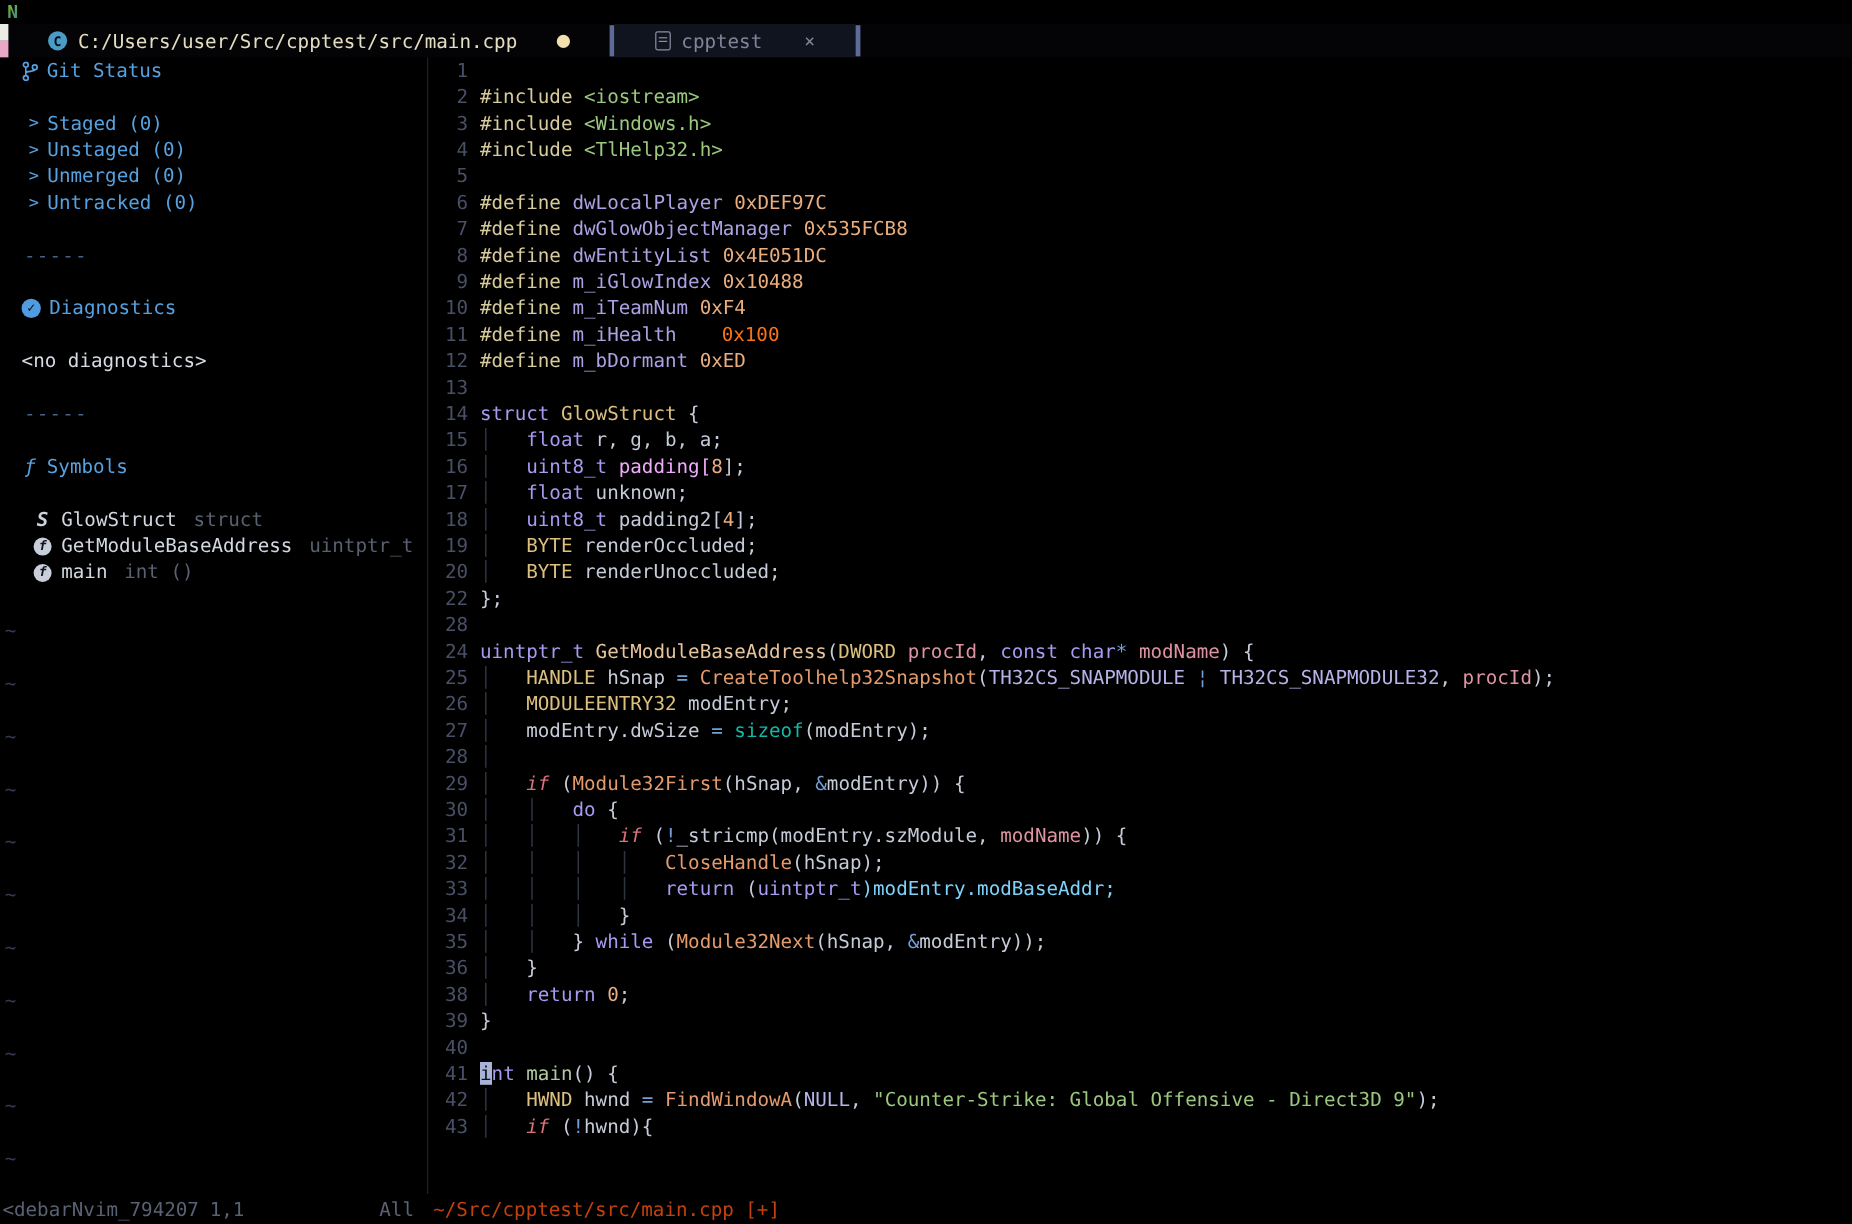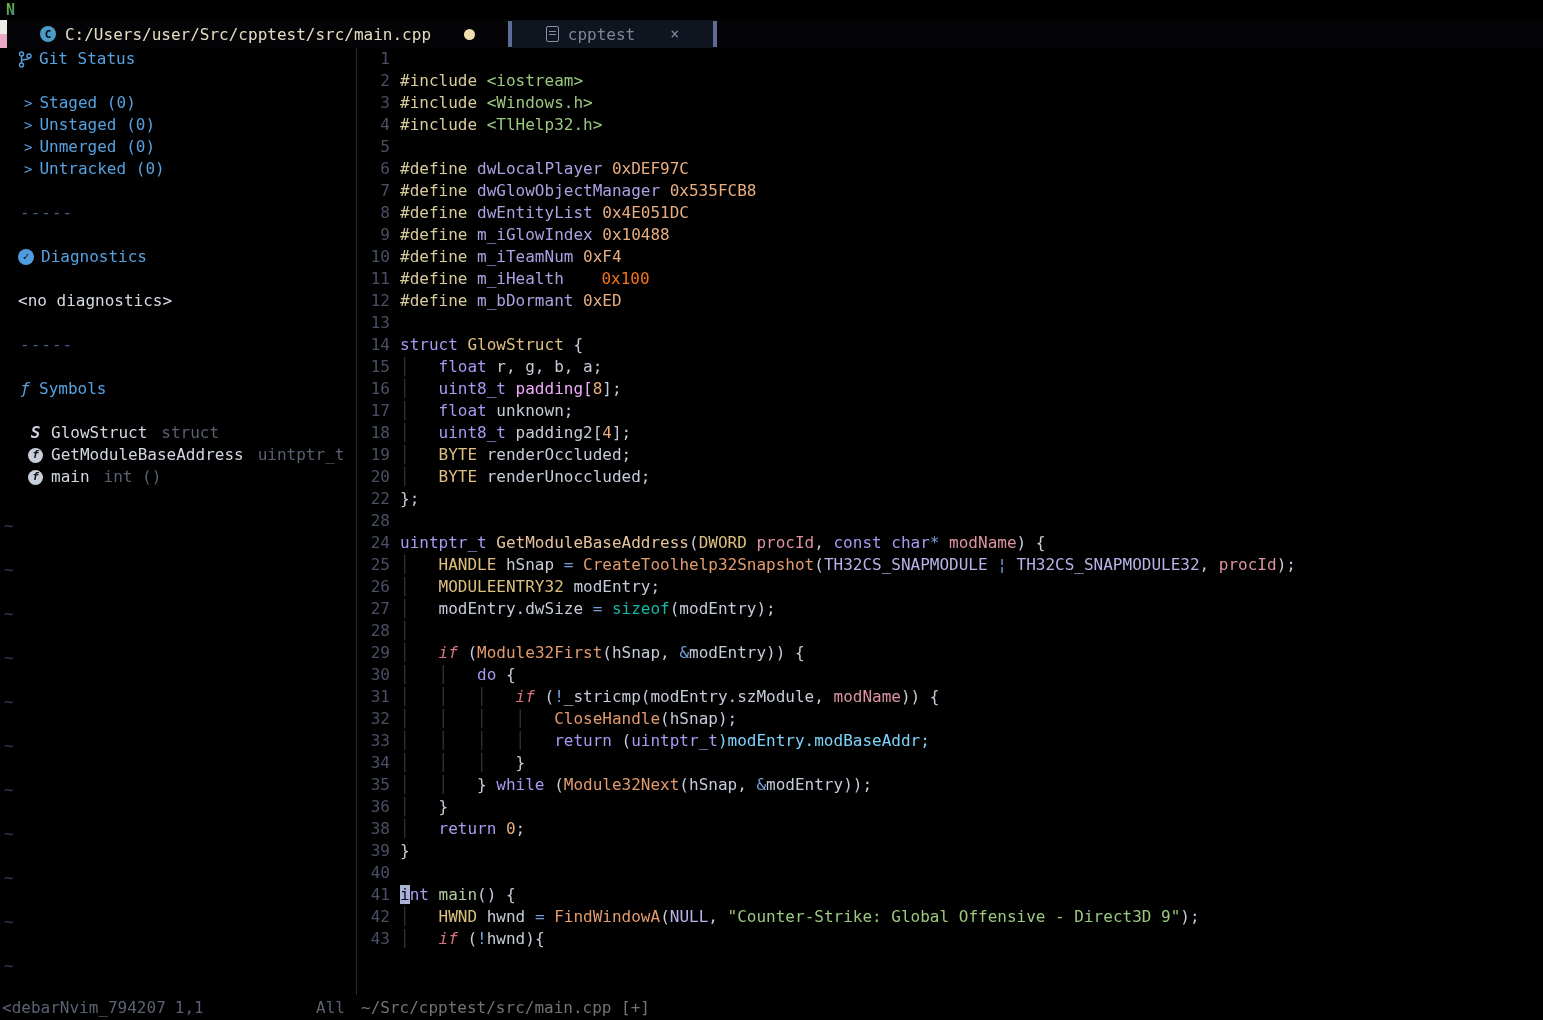--- a/index.html
+++ b/index.html
@@ -54,21 +54,21 @@
   .line{display:flex;height:22px;line-height:22px;}
   .ln{flex:none;width:33px;text-align:right;padding-right:10px;color:#495066;}
   .code{white-space:pre;}
   
   .statusbar{position:absolute;left:0;right:0;bottom:0;height:25px;background:#000;
        display:flex;align-items:center;color:#5a6173;}
   .sb-left{width:357px;flex:none;display:flex;align-items:center;}
   .sb-buf{padding-left:2px;text-align:center;}
   .sb-pos{margin-left:9px;}
   .sb-scroll{margin-left:auto;margin-right:12px;}
-  .sb-file{color:#737373;margin-left:4px;}
+  .sb-file{color:#c2410c;margin-left:4px;}
 </style>
 </head>
 <body>
 
 <div class="topbar">
   <span class="nvim-logo">N</span>
 </div>
 
 <div class="tabbar">
   <div class="ind">

